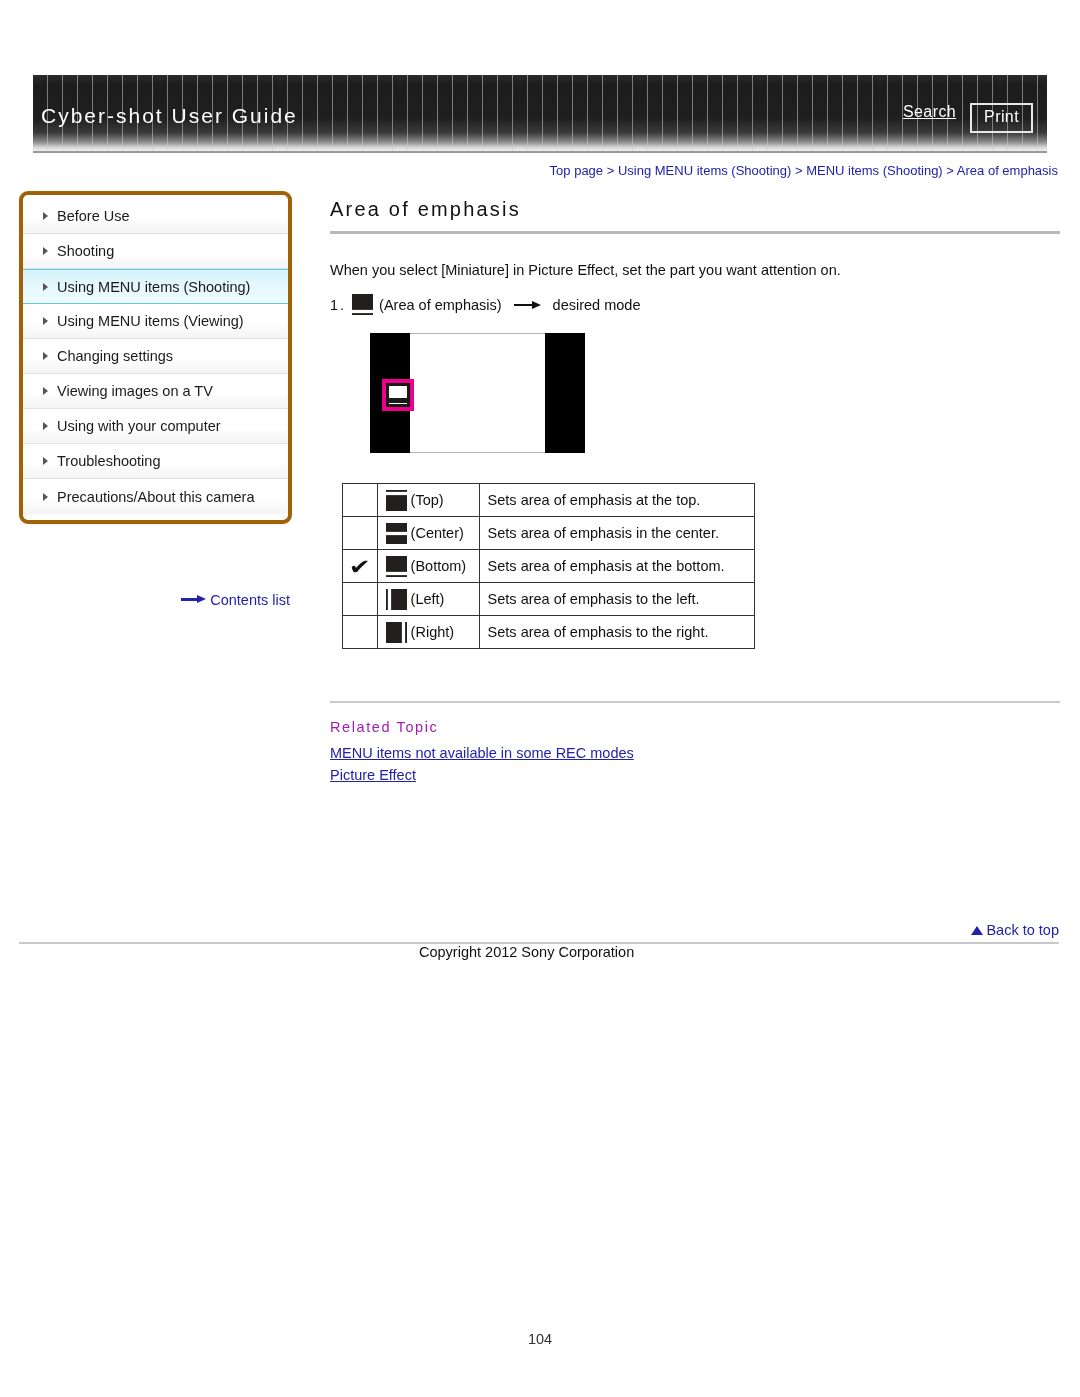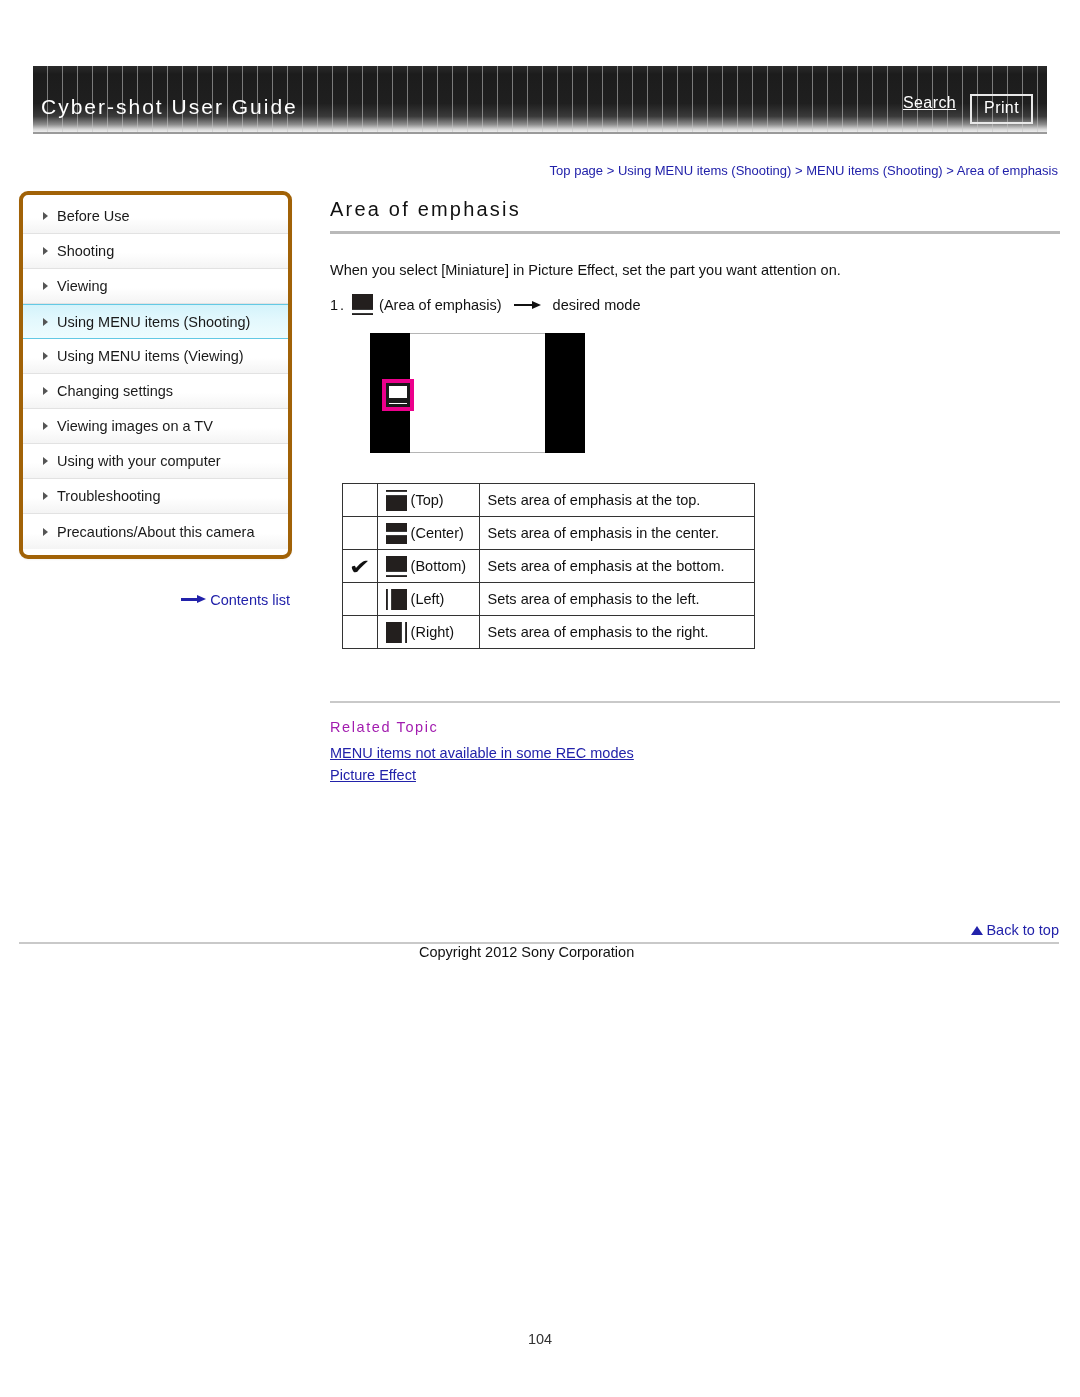--- a/index.html
+++ b/index.html
@@ -12,23 +12,23 @@
     width: 1080px;
     height: 1397px;
     position: relative;
     overflow: hidden;
   }
 
   
   .header-wrap {
     position: absolute;
     left: 33px;
-    top: 66px;
+    top: 75px;
     width: 1014px;
-    height: 68px;
+    height: 78px;
   }
   .header-bar {
     position: relative;
     width: 100%;
     height: 100%;
     background:
       linear-gradient(to bottom,
         #2b2b2b 0%,
         #1c1c1c 12%,
         #1f1f1f 55%,
@@ -439,24 +439,20 @@
 
 <nav class="sidebar">
   <div class="nav-item">
     <span class="tri"></span>
     <span>Before Use</span>
   </div>
   <div class="nav-item">
     <span class="tri"></span>
     <span>Shooting</span>
   </div>
-  <div class="nav-item">
-    <span class="tri"></span>
-    <span>Viewing</span>
-  </div>
   <div class="nav-item active">
     <span class="tri"></span>
     <span>Using MENU items (Shooting)</span>
   </div>
   <div class="nav-item">
     <span class="tri"></span>
     <span>Using MENU items (Viewing)</span>
   </div>
   <div class="nav-item">
     <span class="tri"></span>

